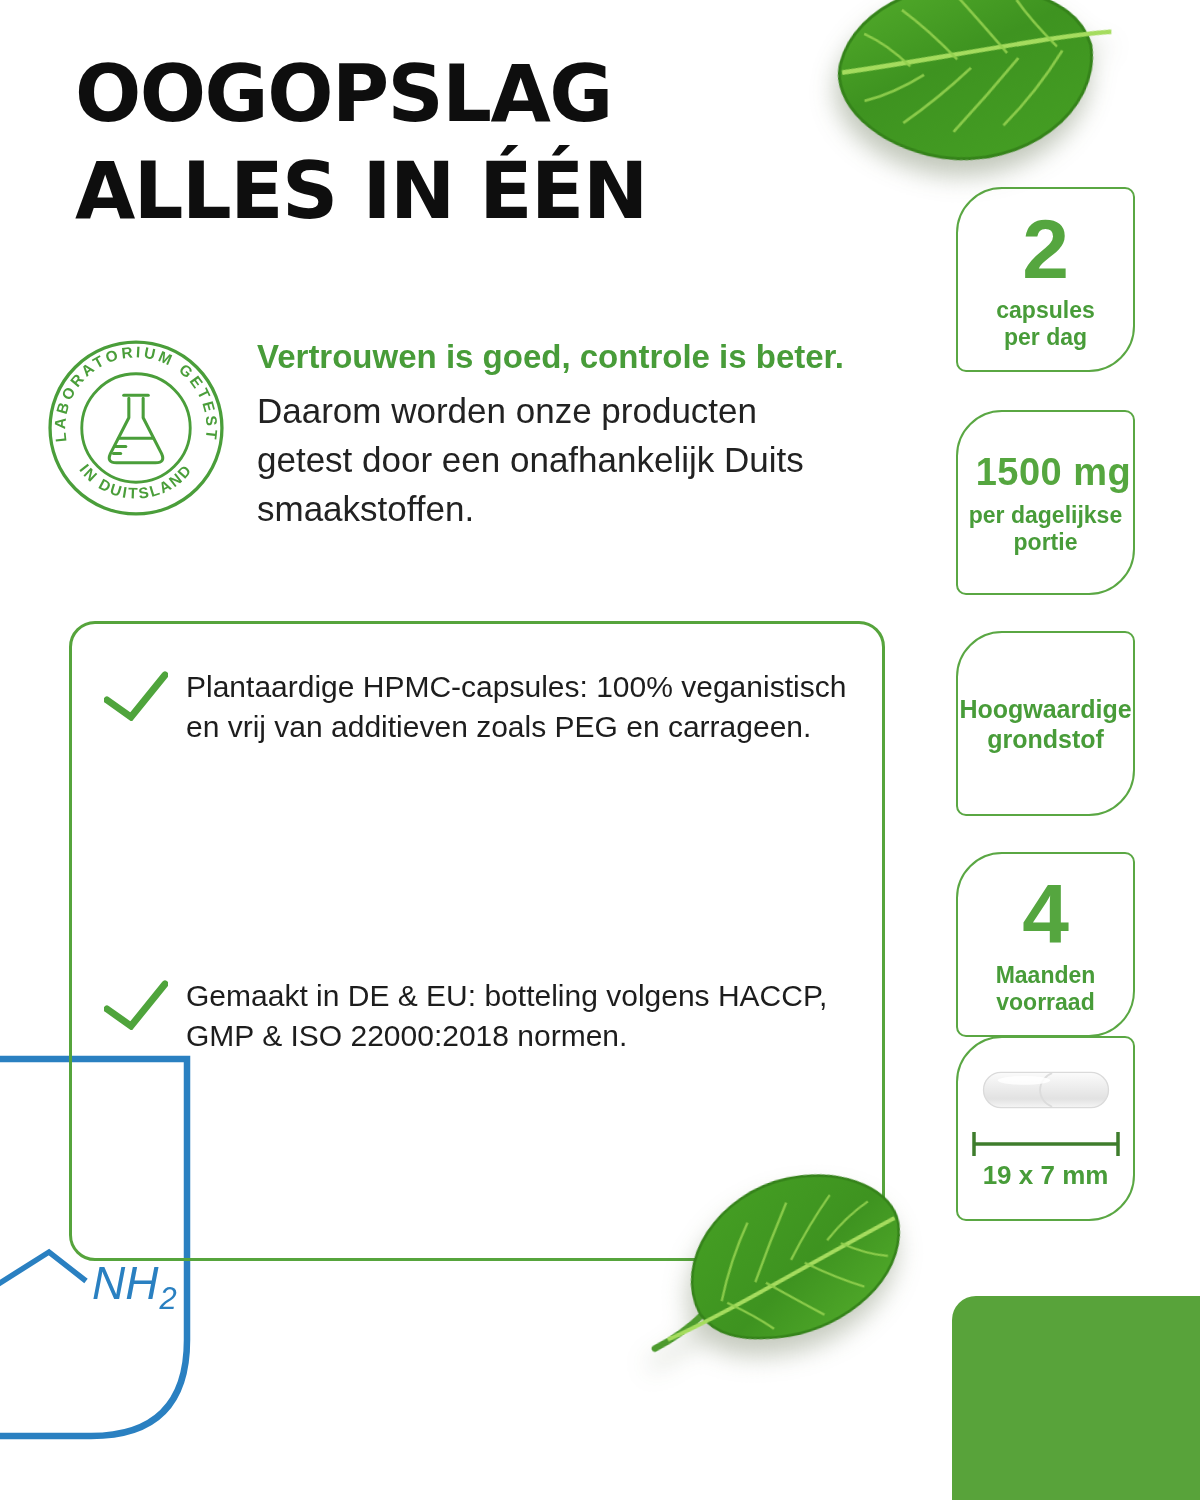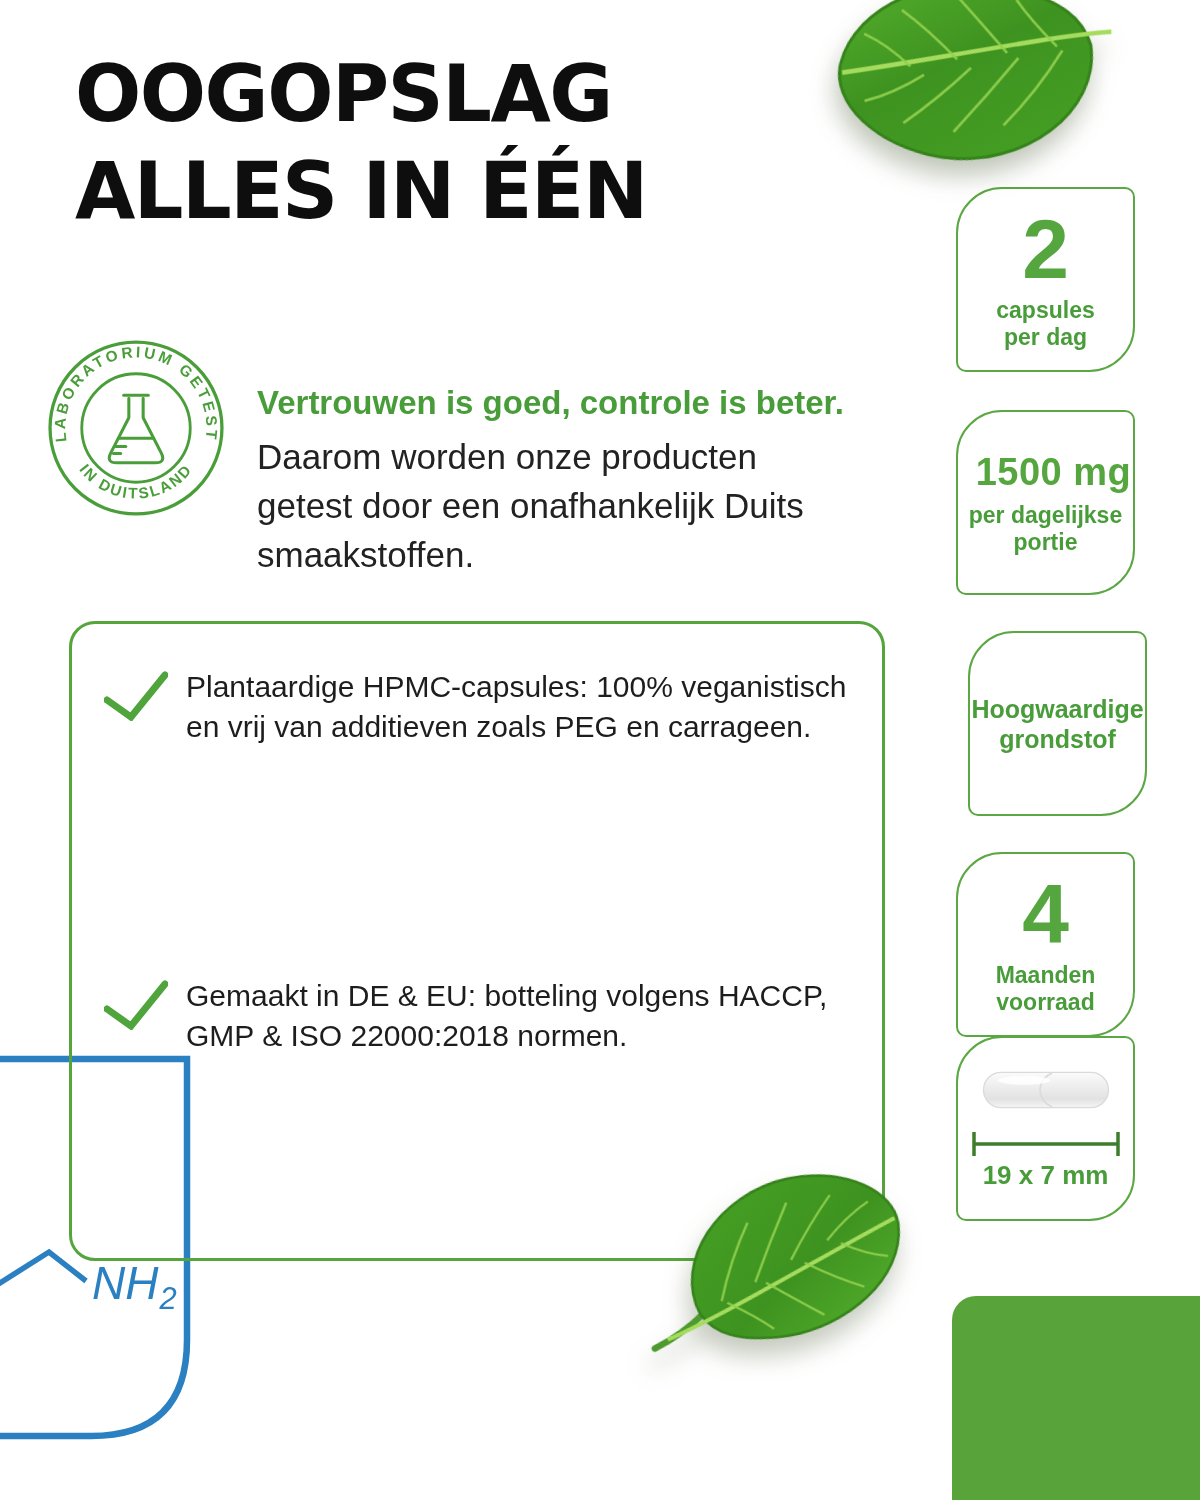--- a/index.html
+++ b/index.html
@@ -10,36 +10,36 @@
   .title{position:absolute;left:75px;top:46px;z-index:4;
          font-family:"DejaVu Sans", sans-serif;font-weight:bold;
          font-size:78px;line-height:97px;letter-spacing:-1.5px;color:#0e0e0e;}
 
   
   .badge{position:absolute;left:48px;top:340px;width:176px;height:176px;z-index:3;}
   .badge text{font-family:"Liberation Sans", sans-serif;font-weight:bold;fill:#4a9e3a;}
 
   
   .intro{position:absolute;left:257px;top:336px;width:640px;z-index:3;}
-  .intro-headline{font-size:33px;font-weight:bold;color:#489c39;line-height:42px;margin-bottom:8px;margin-top:46px;}
+  .intro-headline{font-size:33px;font-weight:bold;color:#489c39;line-height:42px;margin-bottom:8px;}
   .intro-line{font-size:35px;color:#222;line-height:49px;}
 
   
   .panel{position:absolute;left:69px;top:621px;width:816px;height:640px;box-sizing:border-box;
          border:3px solid #56a43c;border-radius:26px;z-index:2;background:transparent;}
   .check-item{position:absolute;left:32px;display:flex;align-items:flex-start;}
   .ci-0{top:43px;} .ci-1{top:156px;} .ci-2{top:352px;}
   .check-ic{width:64px;height:50px;flex:0 0 64px;margin-top:4px;}
   .check-text{margin-left:18px;font-size:30px;line-height:40px;color:#1d1d1d;}
 
   
   .fact{position:absolute;left:956px;width:179px;height:185px;box-sizing:border-box;
         border:2.5px solid #5aa743;border-radius:46px 10px 46px 10px;z-index:3;
         display:flex;flex-direction:column;align-items:center;justify-content:center;text-align:center;}
-  .fb-0{top:187px;} .fb-1{top:410px;} .fb-2{top:631px;margin-left:12px;} .fb-3{top:852px;} .fb-4{top:1036px;}
+  .fb-0{top:187px;} .fb-1{top:410px;} .fb-2{top:631px;} .fb-3{top:852px;} .fb-4{top:1036px;}
   .fact-value{font-weight:bold;color:#55a63f;font-size:84px;line-height:80px;}
   .fact-value.mg{font-size:38px;line-height:44px;letter-spacing:0.5px;margin-left:16px;}
   .fact-label{font-weight:bold;color:#489c39;font-size:23px;line-height:27px;white-space:pre-line;margin-top:8px;}
   .fact-label.only{font-size:25px;line-height:30px;margin-top:0;}
   .capsule-svg{width:132px;height:48px;margin-bottom:16px;}
   .measure-svg{width:152px;height:28px;margin-bottom:2px;}
   .dim-label{font-weight:bold;color:#489c39;font-size:26px;}
 
   
   .green-block{position:absolute;left:952px;top:1296px;width:290px;height:250px;

